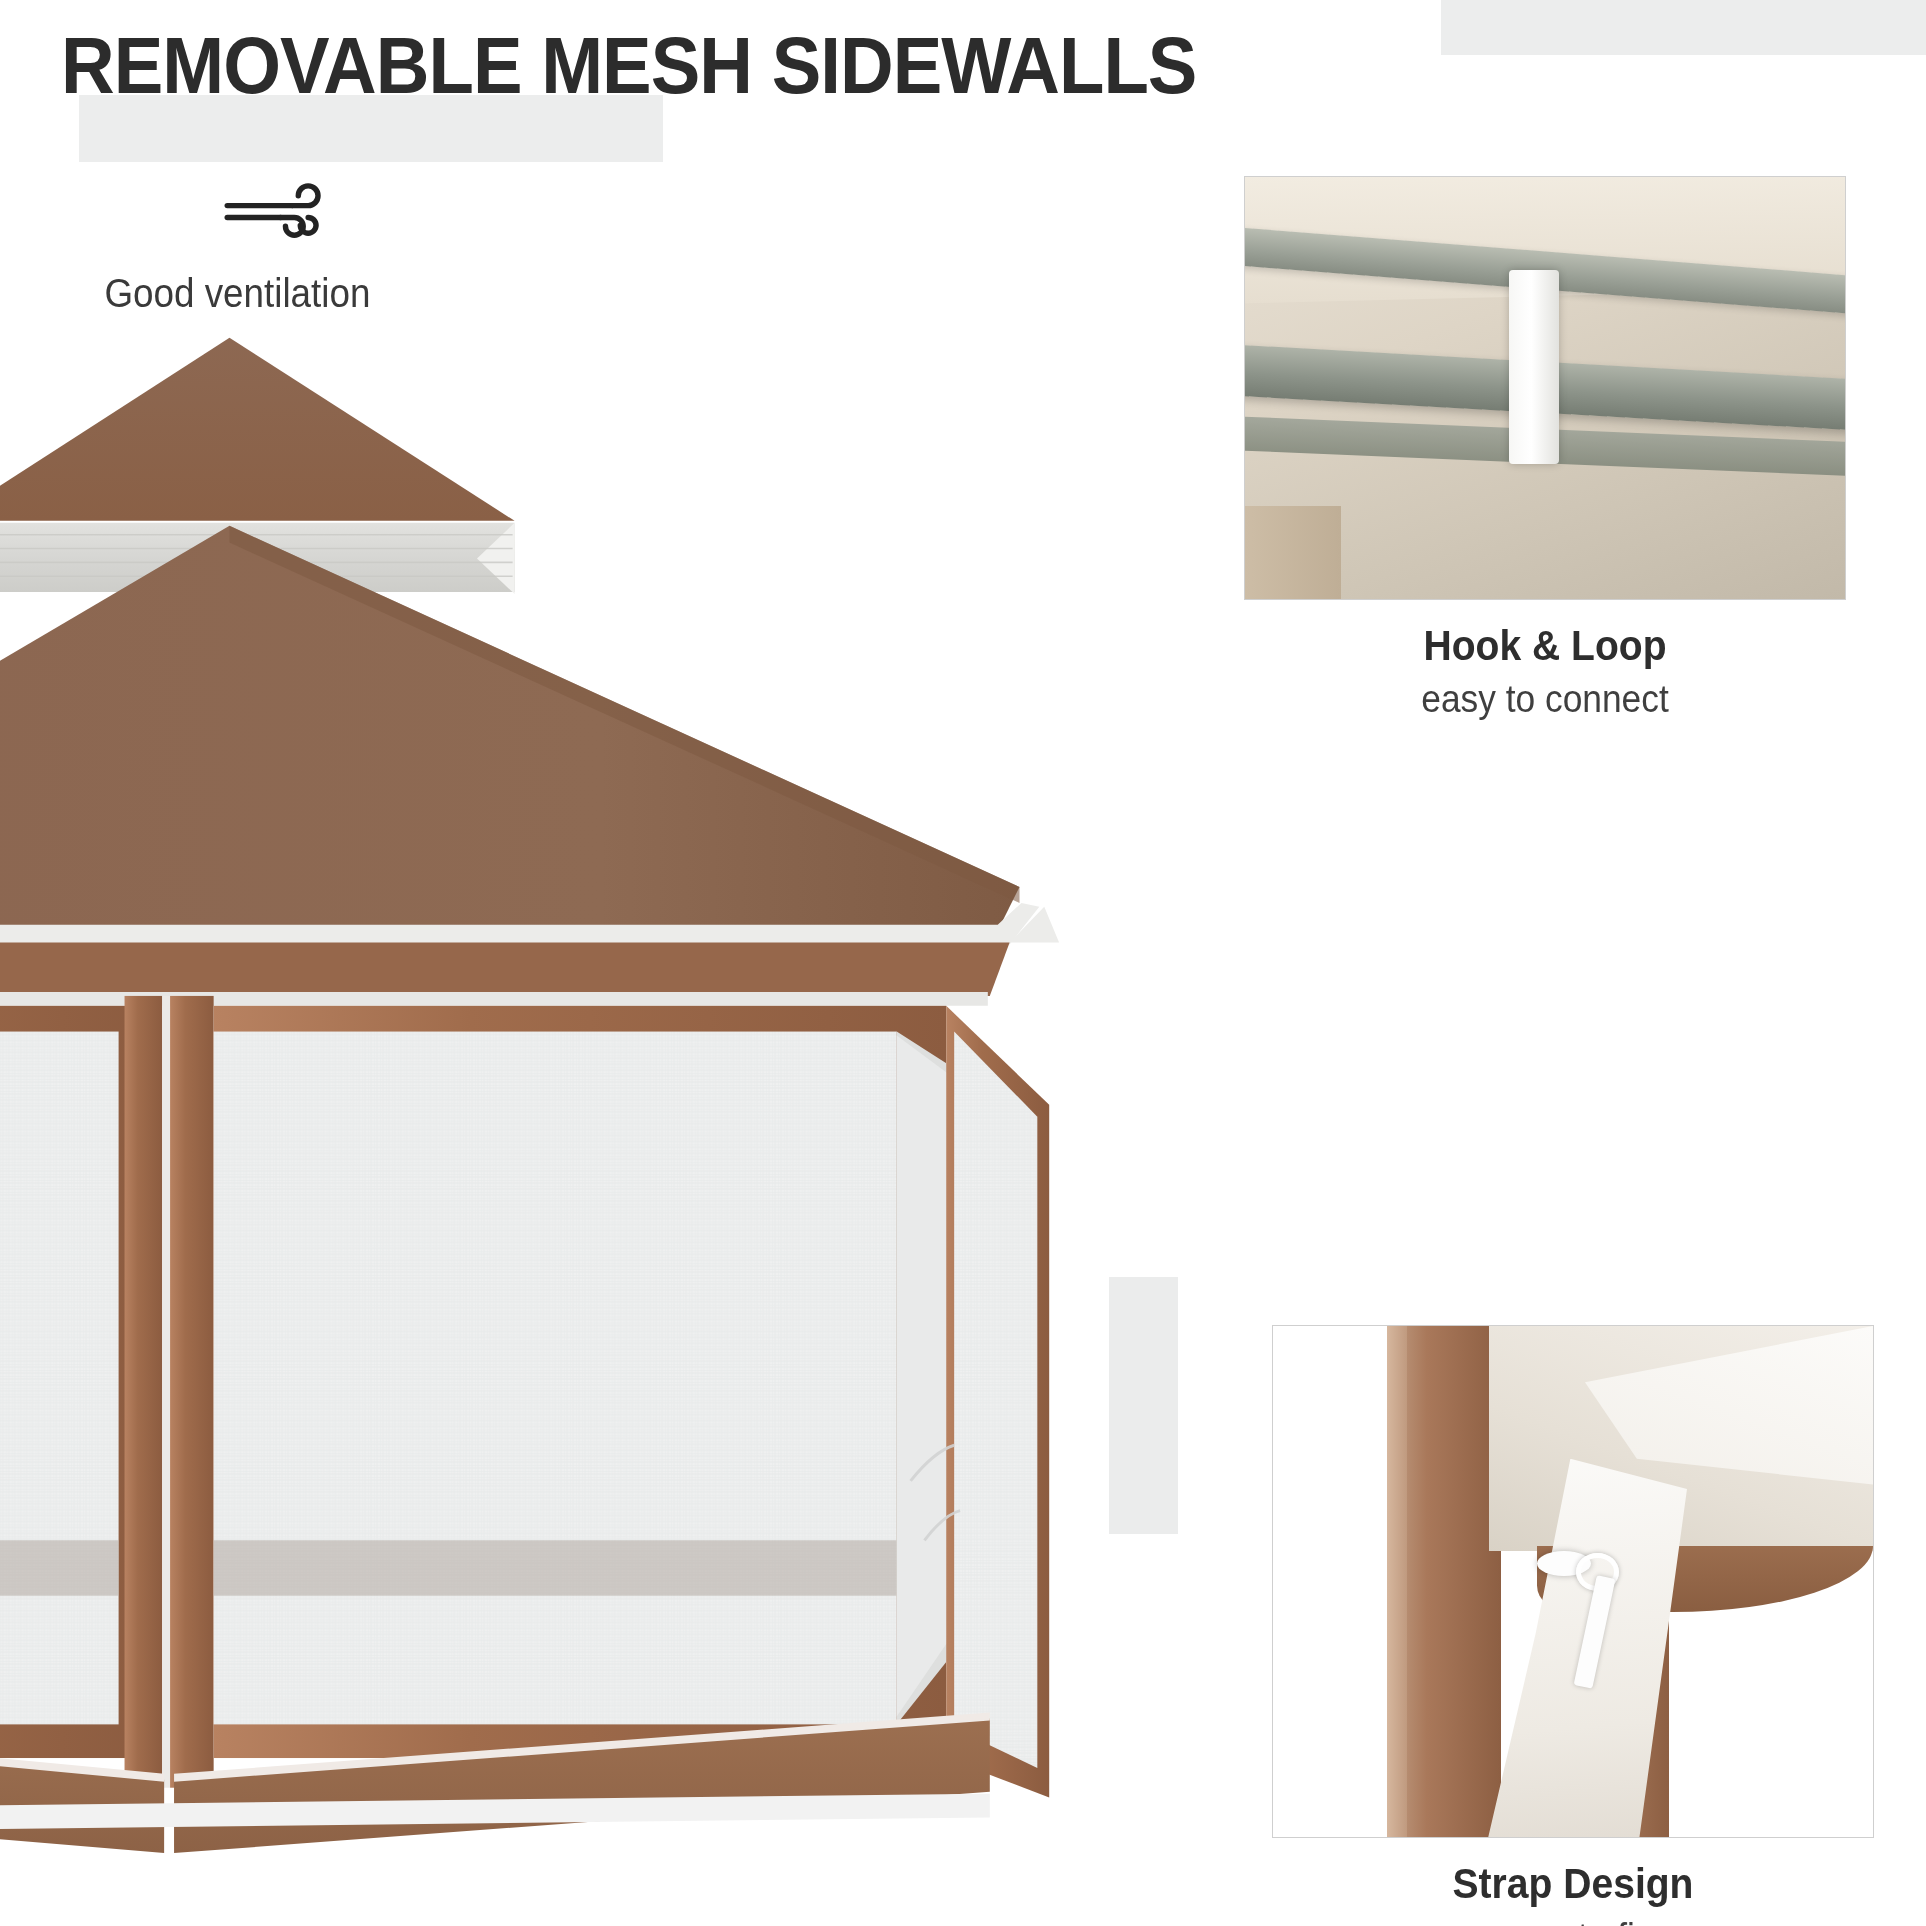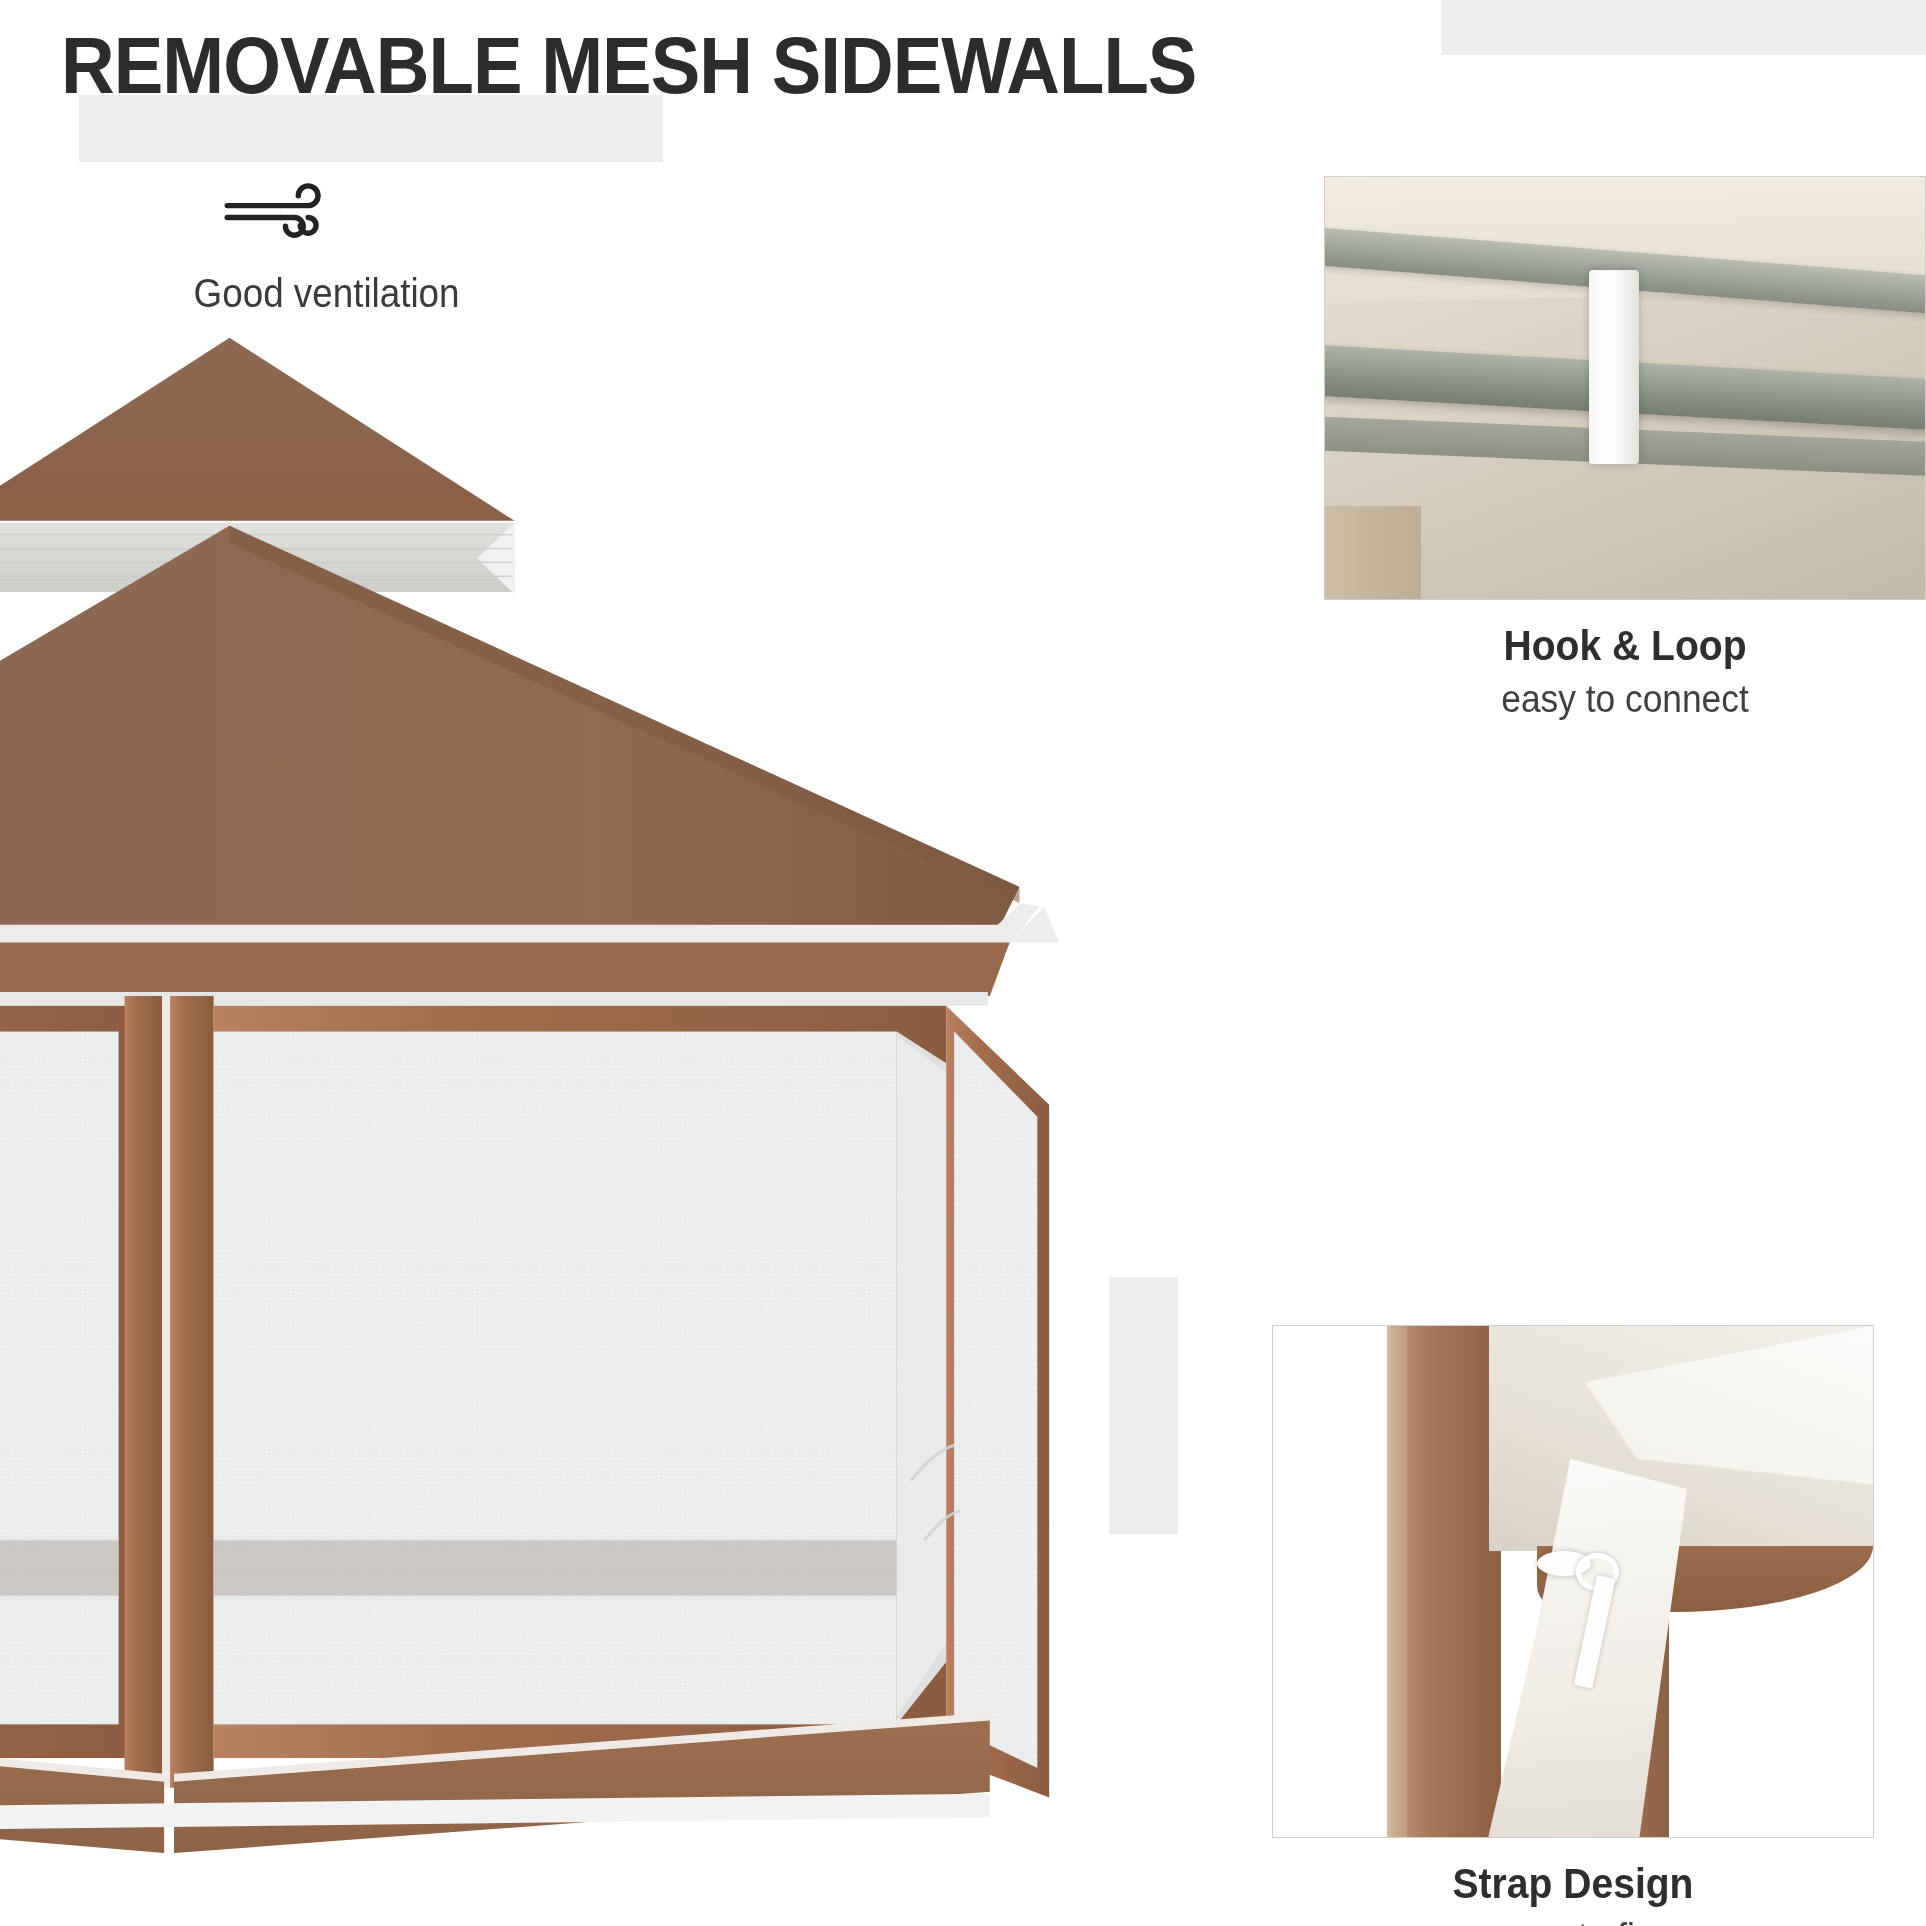--- a/index.html
+++ b/index.html
@@ -21,37 +21,37 @@
   
   #title{
     position:absolute;left:61px;top:26px;
     font-size:79px;font-weight:700;letter-spacing:-1px;
     color:#2c2c2c;line-height:1;white-space:nowrap;
     font-family:"Liberation Sans", sans-serif;
     transform:scaleX(.94);transform-origin:left top;
   }
 
   
-  .feature{position:absolute;text-align:right;}
+  .feature{position:absolute;text-align:left;}
   #feature-vent{left:89px;top:176px;width:386px;}
   #feature-prot{left:549px;top:176px;width:386px;}
   .feature .ico{height:75px;display:flex;align-items:center;justify-content:center;}
   .feature .cap{
     margin-top:20px;font-size:40px;color:#3a3a3a;font-weight:400;
     white-space:nowrap;
     transform:scaleX(.92);
   }
 
   
   #gazebo{position:absolute;left:-119px;top:313px;width:1287px;height:1544px;}
   #gazebo svg{display:block;width:100%;height:100%;}
 
   
   .card{position:absolute;width:602px;}
-  #card-hook{left:1324px;top:176px;}
+  #card-hook{left:1244px;top:176px;}
   #card-zip{left:1272px;top:744px;}
   #card-strap{left:1272px;top:1325px;}
 
   .photo{width:602px;position:relative;overflow:hidden;border:1px solid #cfcfcf;box-sizing:border-box;}
   #photo-hook{height:424px;}
   #photo-zip{height:446px;}
   #photo-strap{height:513px;background:#fff;}
 
   .cap-title{
     margin-top:22px;text-align:center;font-size:42px;font-weight:700;color:#2e2e2e;

